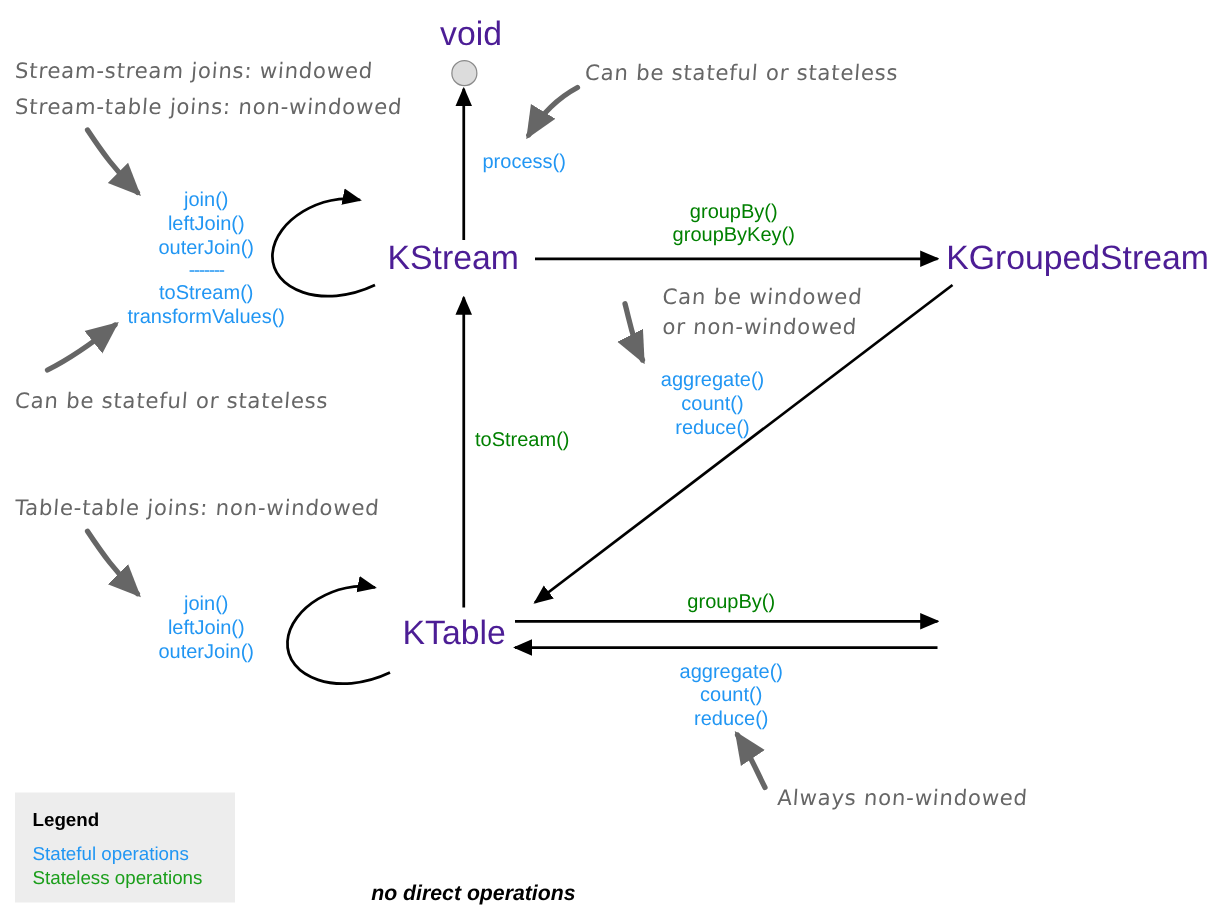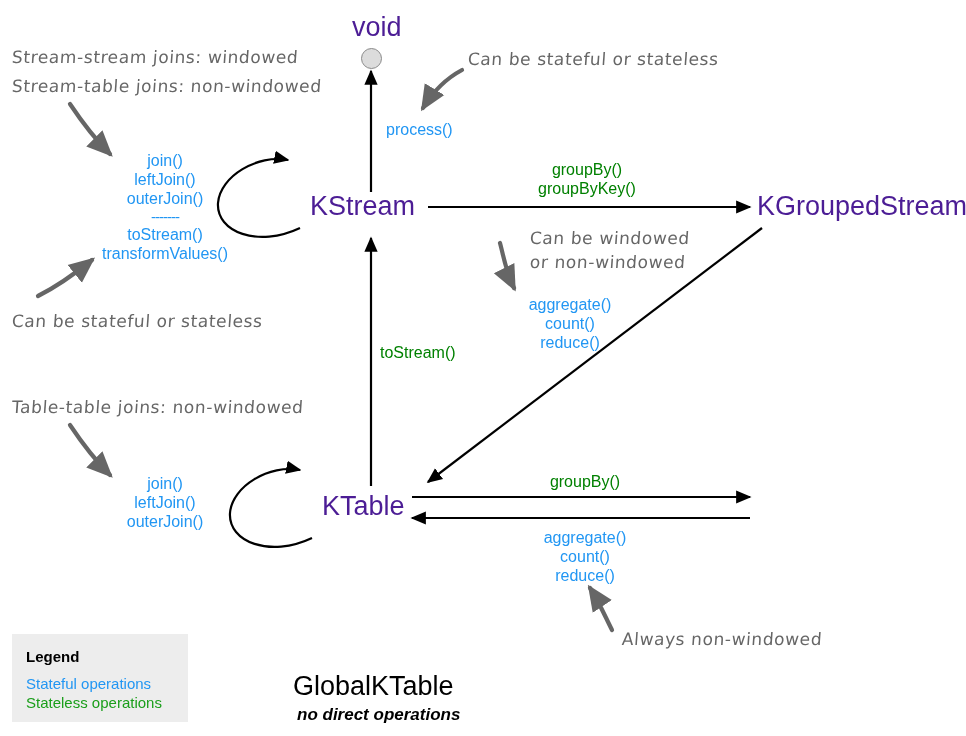--- a/index.html
+++ b/index.html
@@ -188,21 +188,20 @@
   <div class="node-label" style="left:352px; top:14px;">void</div>
   <div class="void-circle" style="left:361px; top:48px;"></div>
 
   <div class="node-label" style="left:310px; top:193px;">KStream</div>
 
   <div class="node-label" style="left:757px; top:193px;">KGroupedStream</div>
 
   <div class="node-label" style="left:322px; top:493px;">KTable</div>
 
 
-  <div class="gkt-title" style="left:293px; top:673px;">GlobalKTable</div>
   <div class="gkt-sub" style="left:297px; top:706px;">no direct operations</div>
 
   <div class="op stateful" style="left:386px; top:120px;">process()</div>
 
   <div class="op stateful" style="left:100px; top:151px; width:130px;">
     <span>join()</span><br>
     <span>leftJoin()</span><br>
     <span>outerJoin()</span>
     <span class="sep">-------</span>
     <span>toStream()</span><br>

